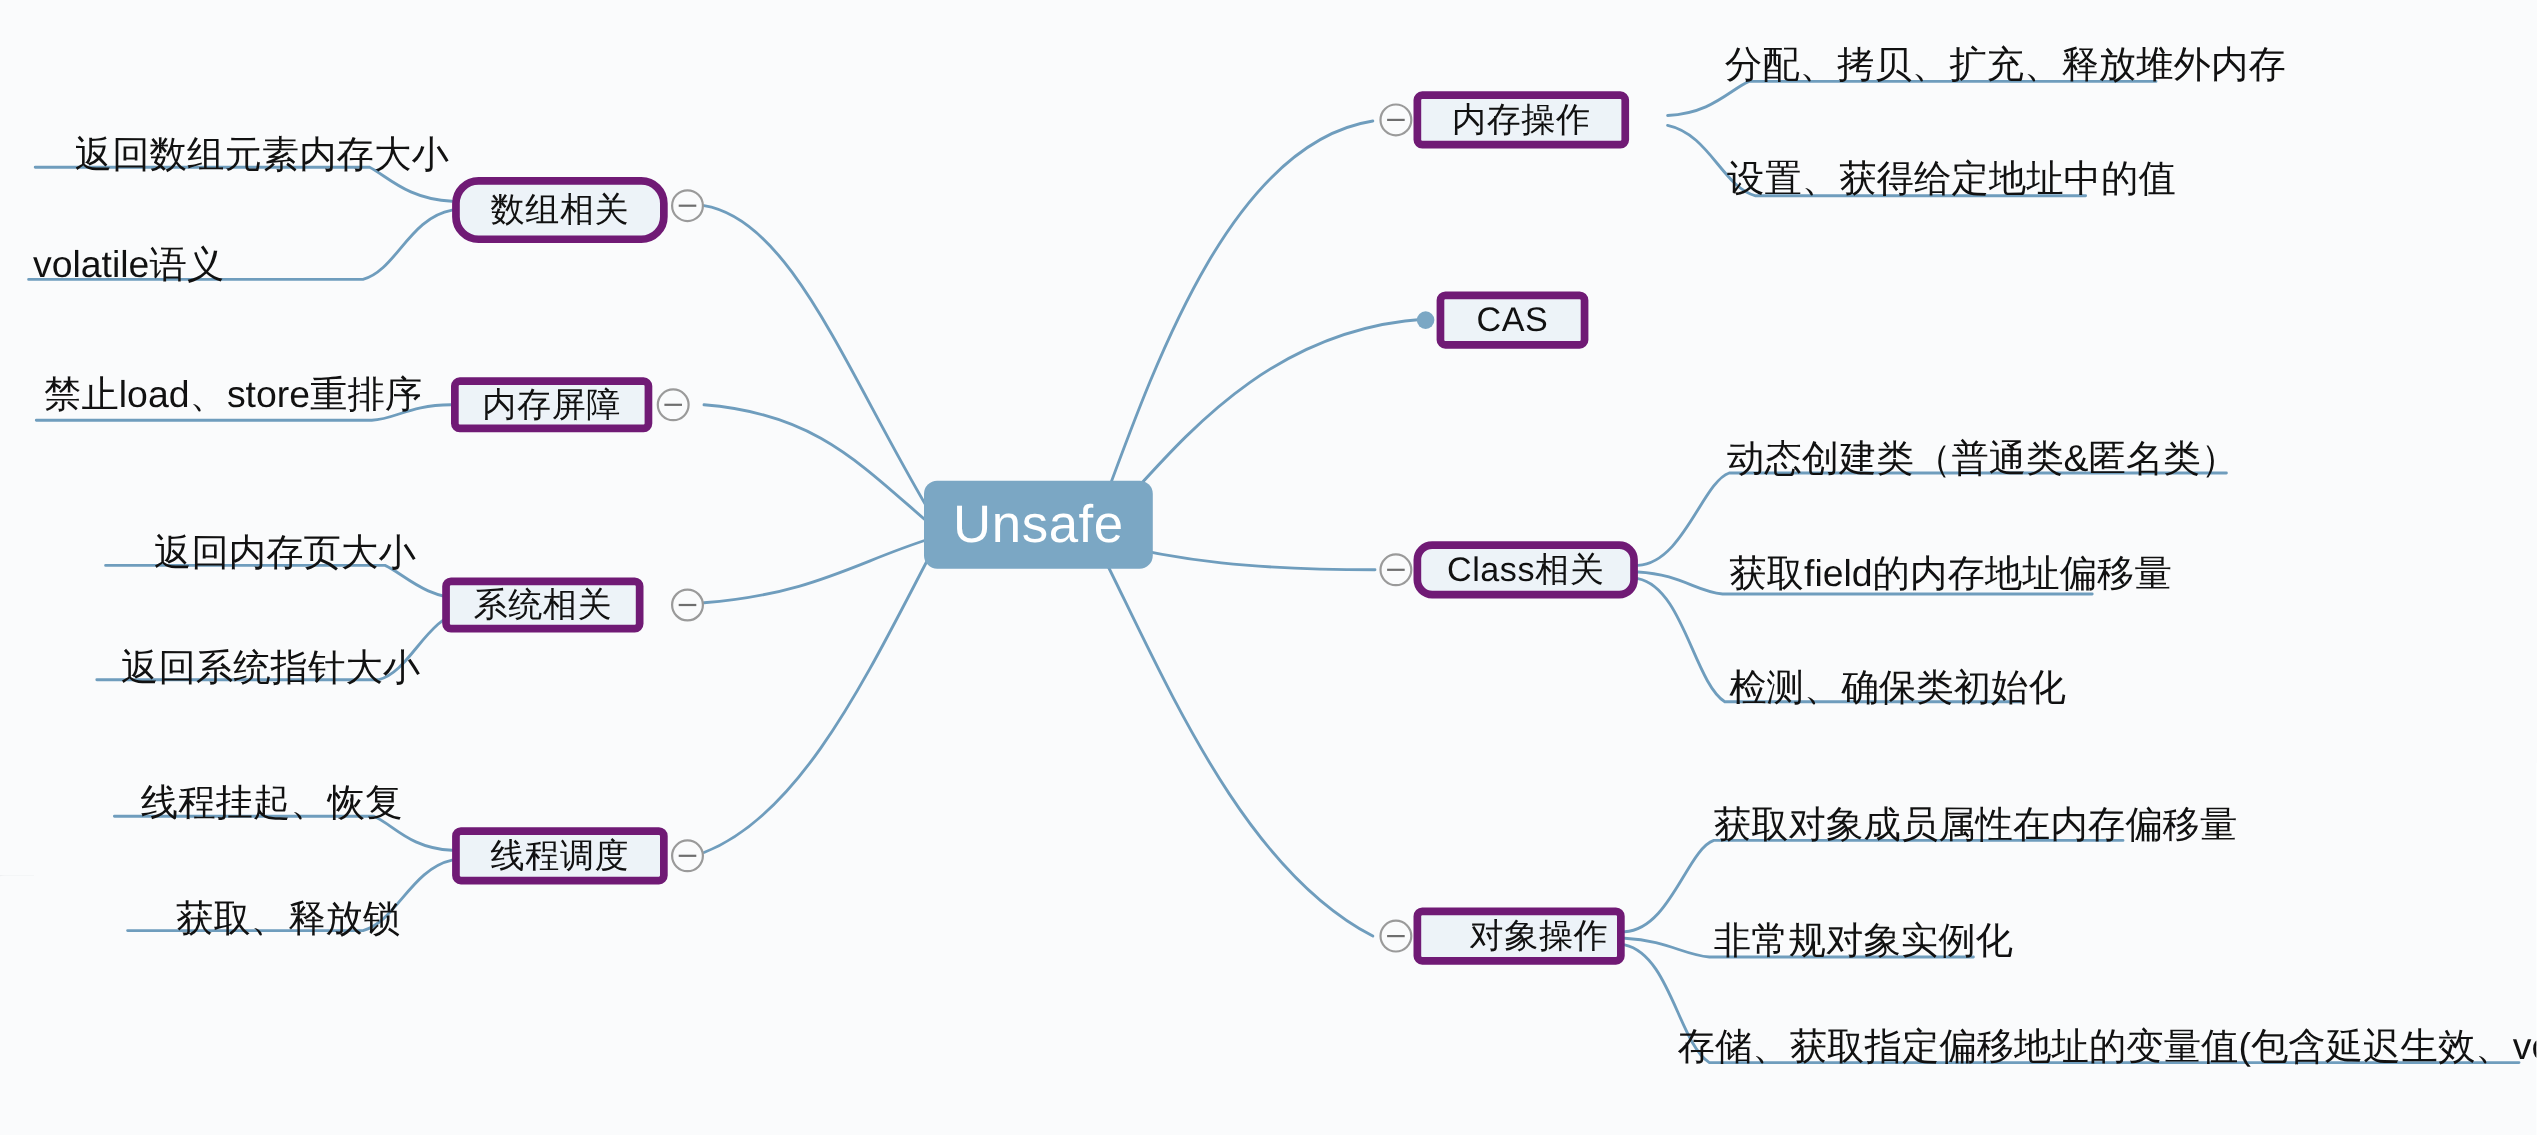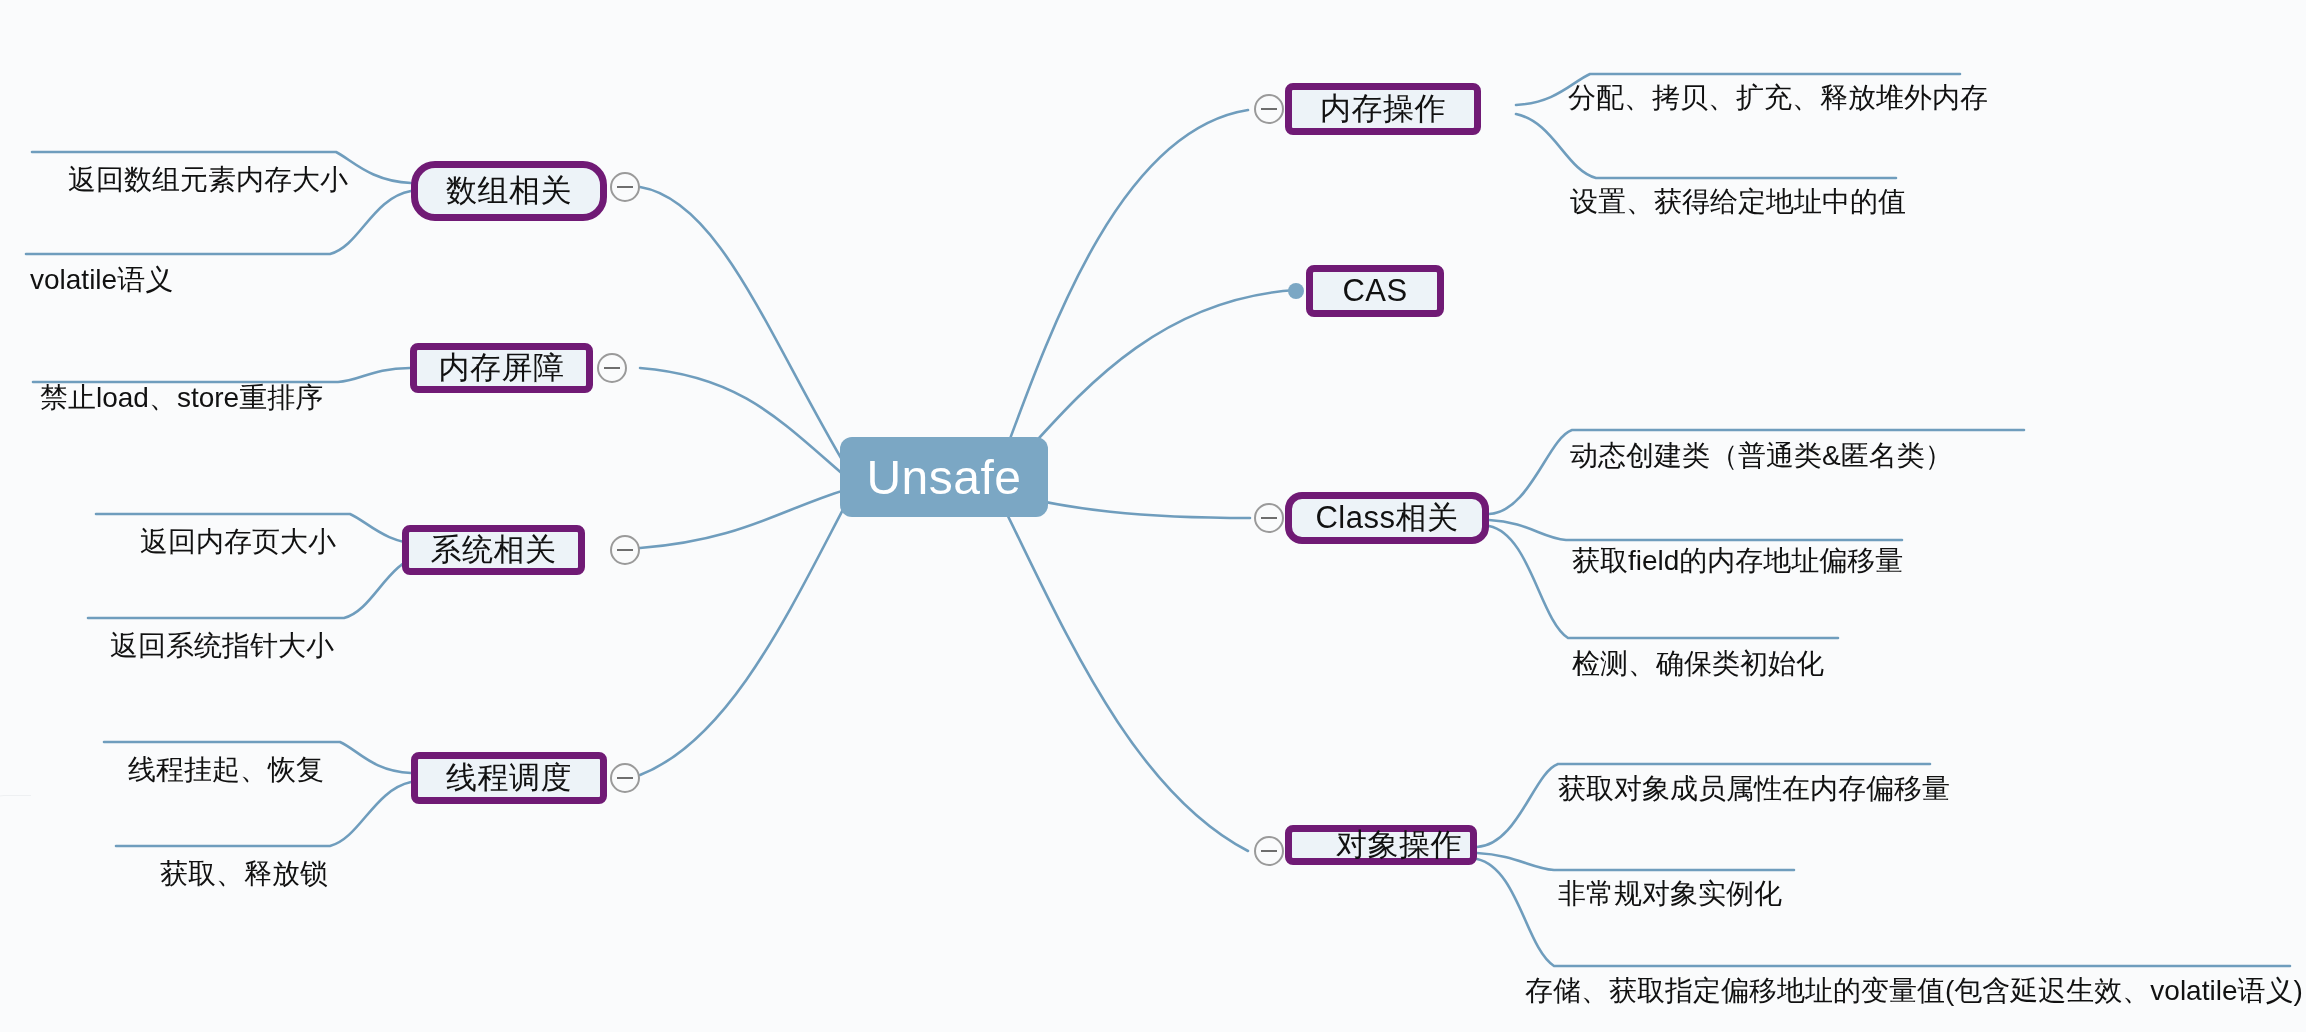--- a/index.html
+++ b/index.html
@@ -62,24 +62,23 @@
     border: none;
     border-radius: 12px;
     color: #ffffff;
     font-size: 48px;
     white-space: nowrap;
     letter-spacing: 0.5px;
   }
   .leaf-label {
     position: absolute;
     color: #111111;
-    font-size: 28px;
+    font-size: 34px;
     white-space: nowrap;
     line-height: 1;
-    margin-top: 42px;
   }
   .toggle {
     position: absolute;
     width: 30px;
     height: 30px;
     box-sizing: border-box;
     border: 2px solid #9a9a9a;
     border-radius: 50%;
     background: #fafbfc;
   }
@@ -166,21 +165,21 @@
     <span>系统相关</span>
   </div>
   <div class="toggle" style="left:610px; top:535px;"></div>
   <div class="leaf-label" style="left:140px; top:486px;">返回内存页大小</div>
   <div class="leaf-label" style="left:110px; top:590px;">返回系统指针大小</div>
 
   <div class="node branch" style="left:411px; top:752px; width:196px; height:52px;">
     <span>线程调度</span>
   </div>
   <div class="toggle" style="left:610px; top:763px;"></div>
-  <div class="leaf-label" style="left:128px; top:714px;">线程挂起、恢复</div>
+  <div class="leaf-label" style="left:128px; top:714px;font-family:Liberation Serif, serif;">线程挂起、恢复</div>
   <div class="leaf-label" style="left:160px; top:818px;">获取、释放锁</div>
 
   <div class="node branch" style="left:1285px; top:83px; width:196px; height:52px;">
     <span>内存操作</span>
   </div>
   <div class="toggle" style="left:1254px; top:94px;"></div>
   <div class="leaf-label" style="left:1568px; top:42px;">分配、拷贝、扩充、释放堆外内存</div>
   <div class="leaf-label" style="left:1570px; top:146px;">设置、获得给定地址中的值</div>
 
   <div class="node branch" style="left:1306px; top:265px; width:138px; height:52px;">
@@ -189,21 +188,21 @@
   <div class="dot" style="left:1288px; top:283px;"></div>
 
   <div class="node branch" style="left:1285px; top:492px; width:204px; height:52px;border-radius:17px;">
     <span>Class相关</span>
   </div>
   <div class="toggle" style="left:1254px; top:503px;"></div>
   <div class="leaf-label" style="left:1570px; top:400px;">动态创建类（普通类&amp;匿名类）</div>
   <div class="leaf-label" style="left:1572px; top:505px;">获取field的内存地址偏移量</div>
   <div class="leaf-label" style="left:1572px; top:608px;">检测、确保类初始化</div>
 
-  <div class="node branch" style="left:1285px; top:825px; width:192px; height:40px;padding-left:36px;">
+  <div class="node branch" style="left:1285px; top:825px; width:192px; height:52px;padding-left:36px;">
     <span>对象操作</span>
   </div>
   <div class="toggle" style="left:1254px; top:836px;"></div>
   <div class="leaf-label" style="left:1558px; top:733px;">获取对象成员属性在内存偏移量</div>
   <div class="leaf-label" style="left:1558px; top:838px;">非常规对象实例化</div>
   <div class="leaf-label" style="left:1525px; top:935px;">存储、获取指定偏移地址的变量值(包含延迟生效、volatile语义)</div>
 
 </div>
 
 </body></html>

